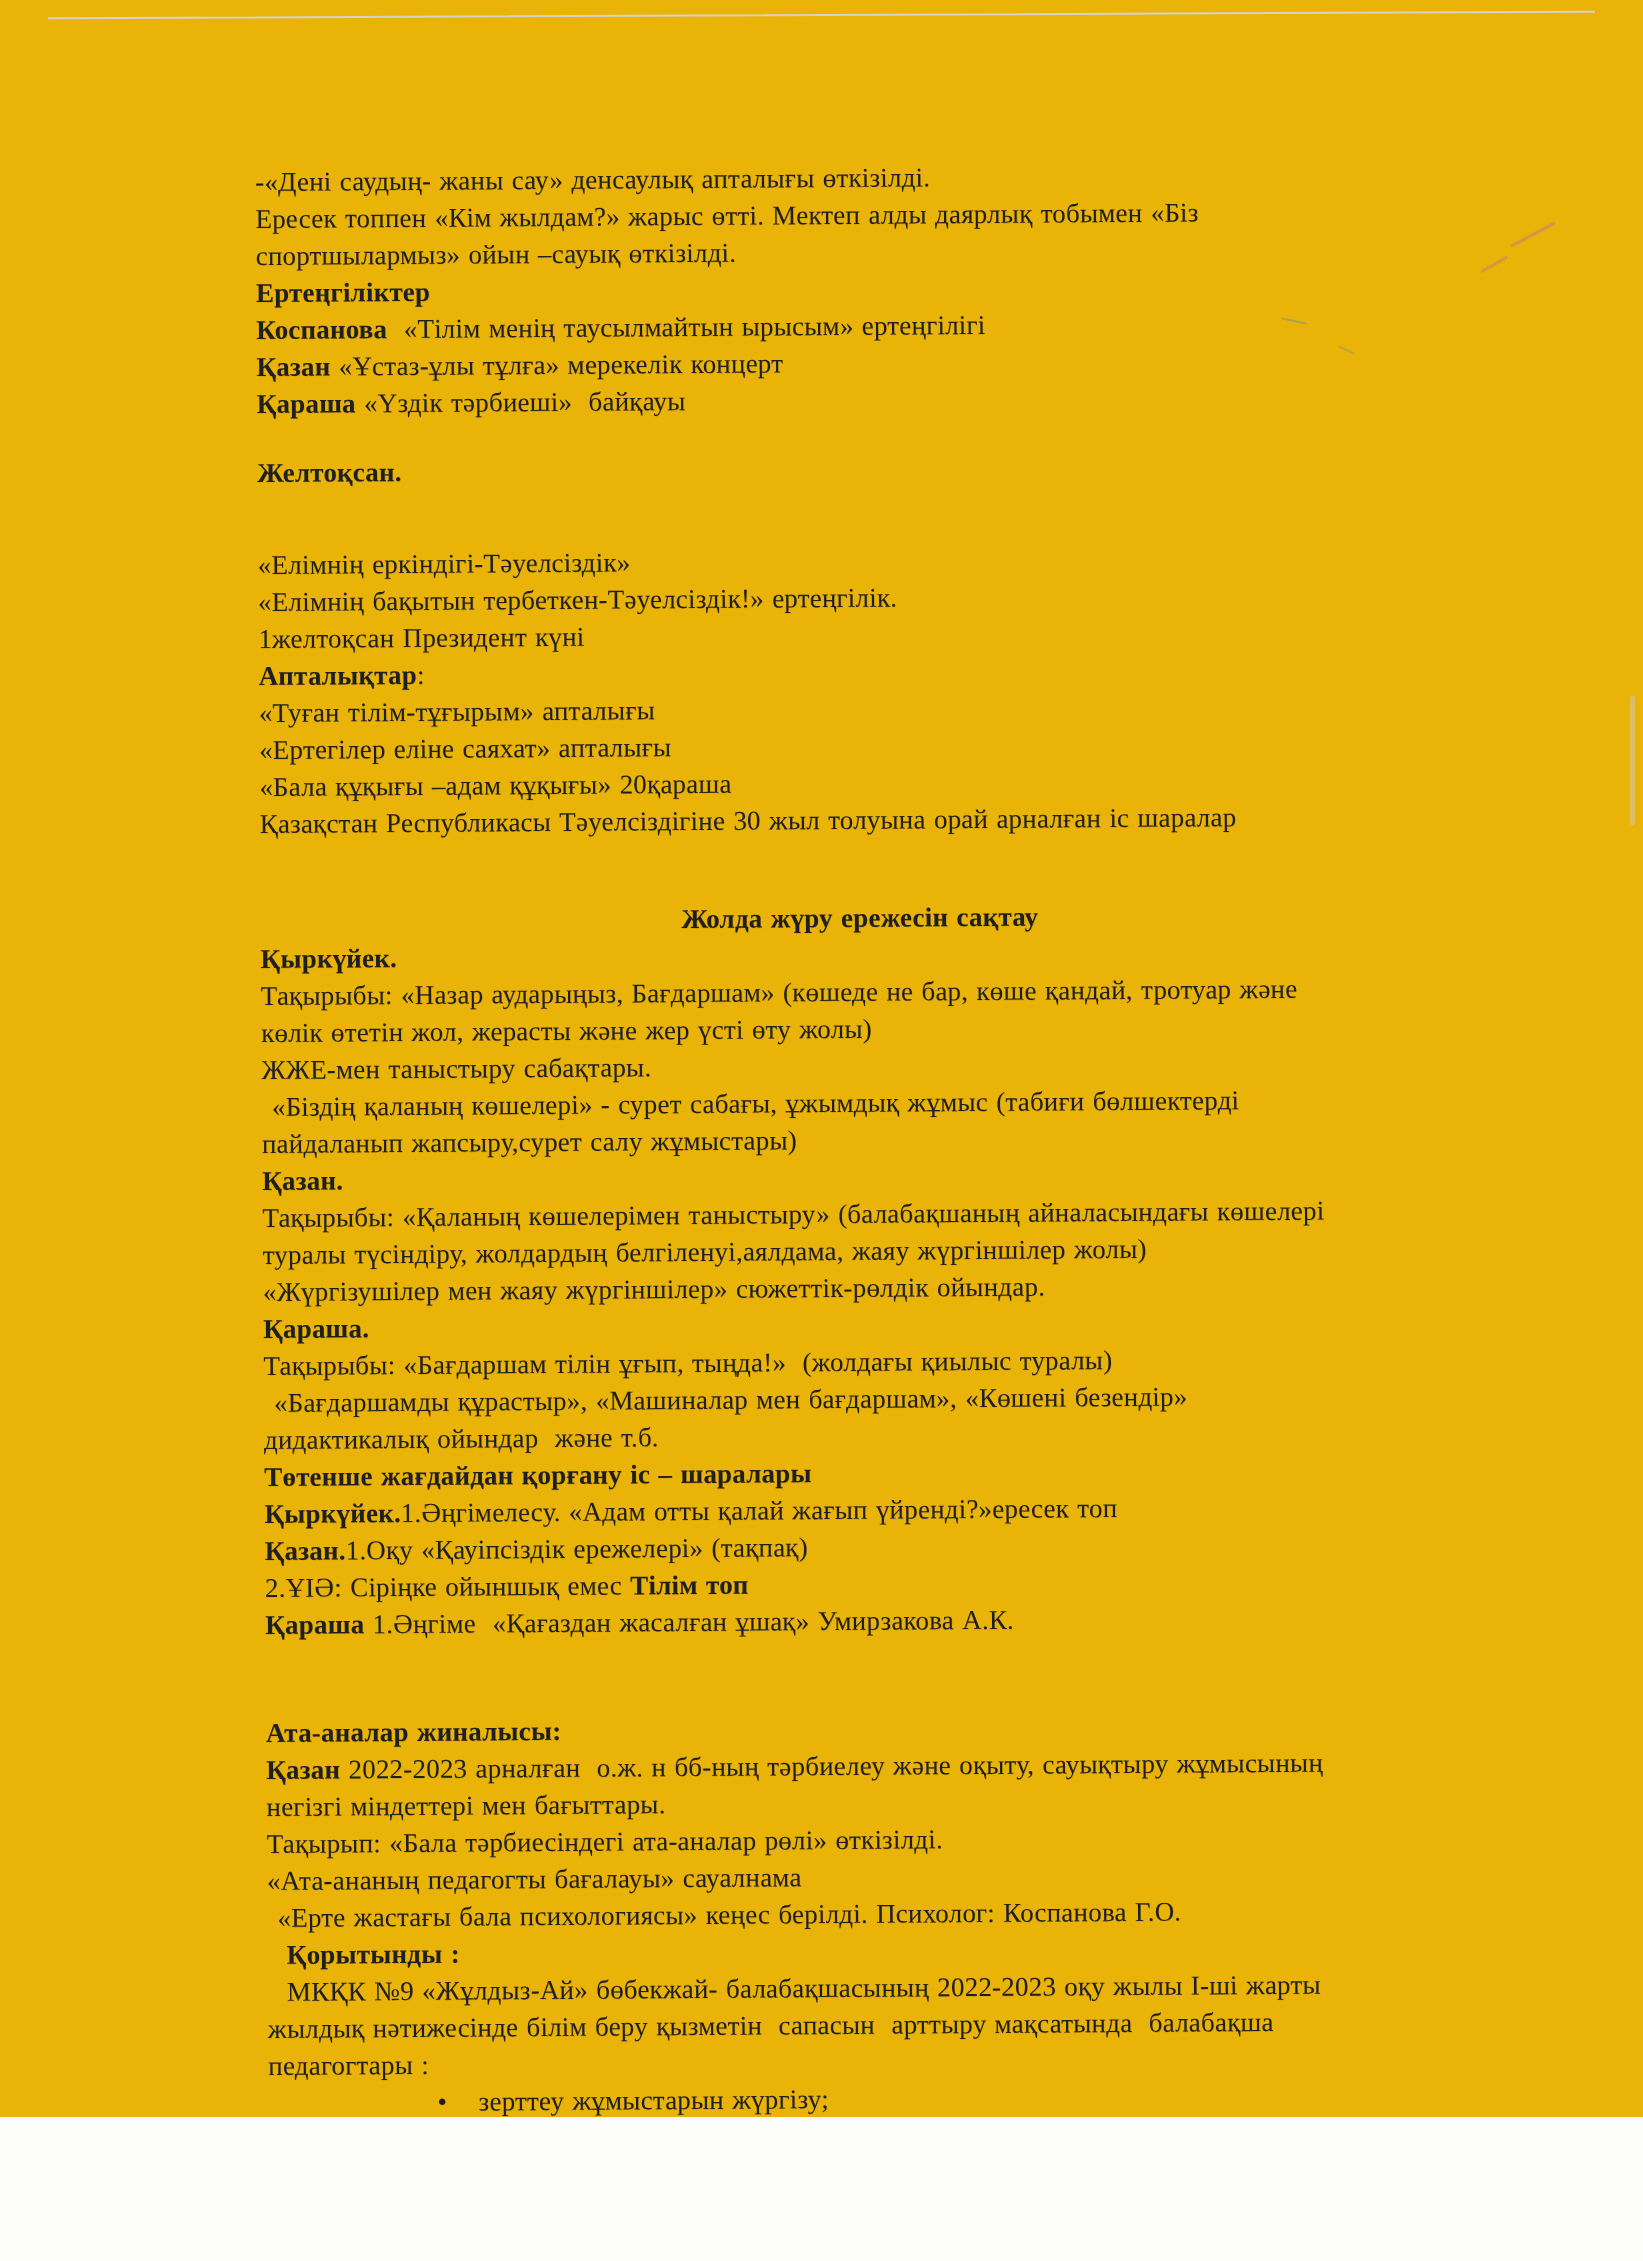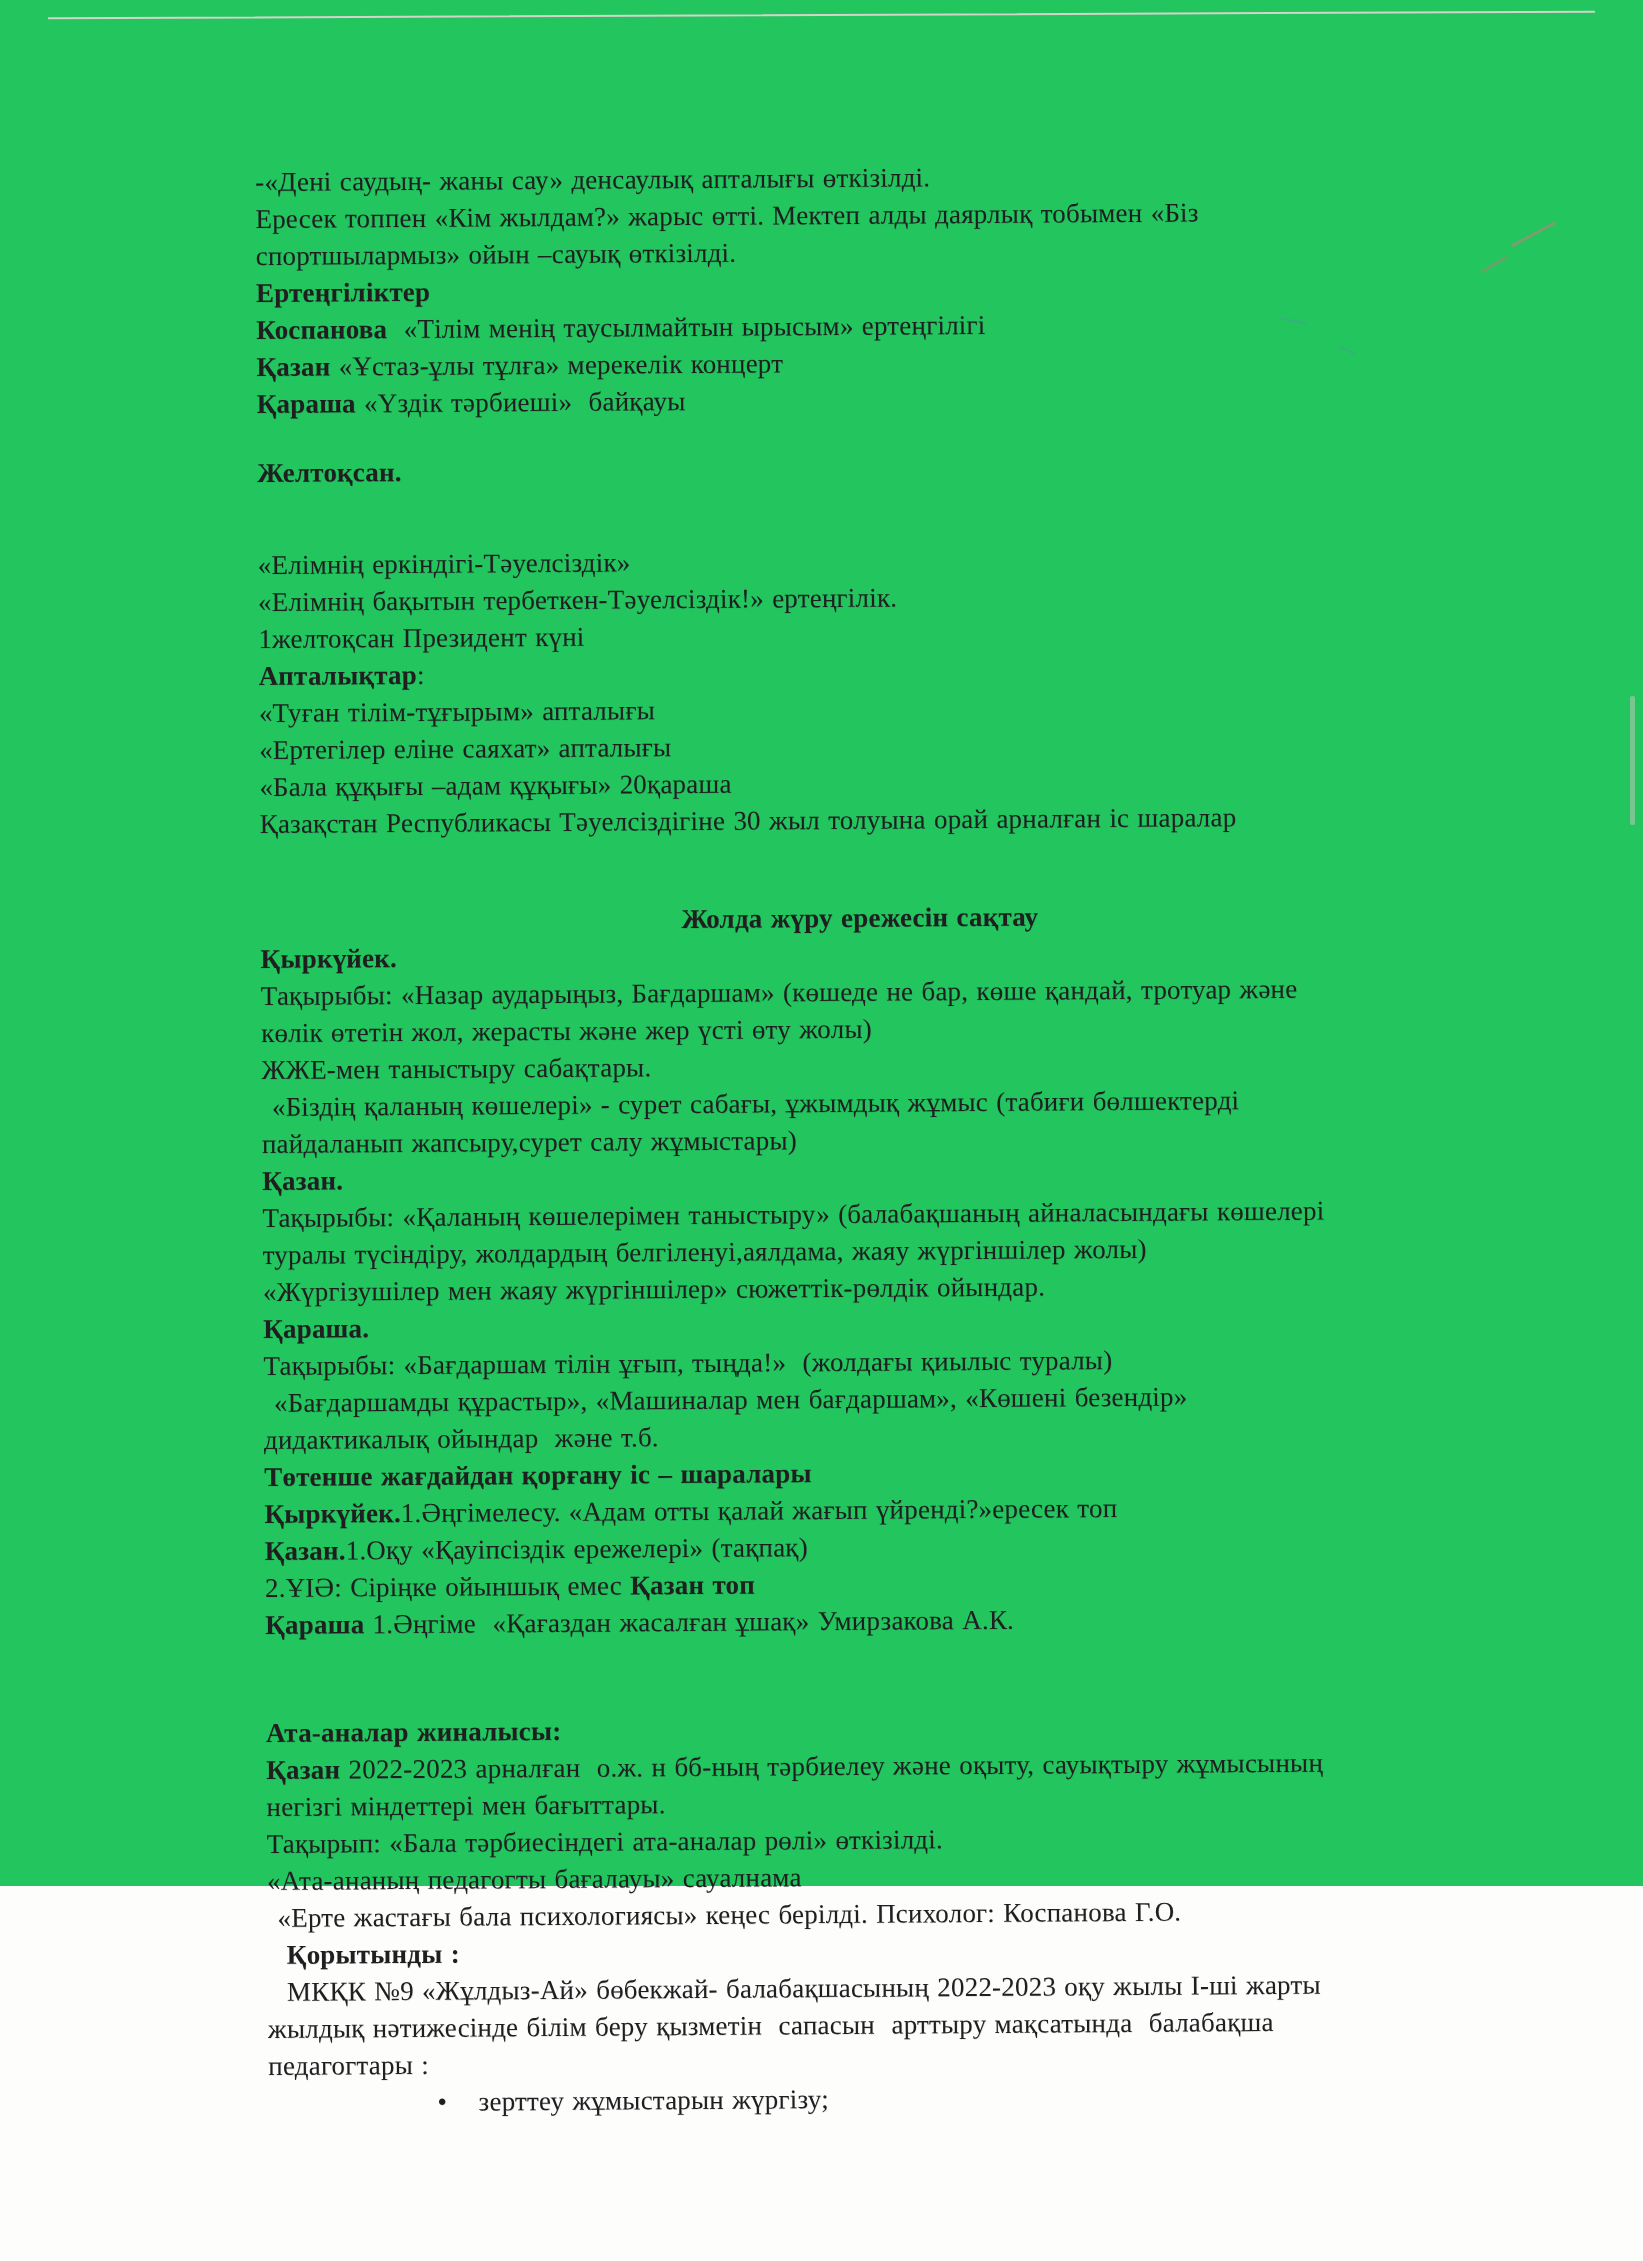--- a/index.html
+++ b/index.html
@@ -4,22 +4,22 @@
 <style>
   html,body{margin:0;padding:0;}
   body{
     width:1644px;height:2261px;
     background:#fdfdfb;
     overflow:hidden;
     font-family:"Liberation Serif","DejaVu Serif",serif;
   }
   .page{
     position:relative;
-    width:1644px;height:1886px;
-    background:#22c55e;
+    width:1644px;height:2117px;
+    background:#eab308;
   }
   
   .content{
     position:absolute;
     left:255px;top:164px;
     width:1199px;
     transform:rotate(-0.4deg);
     transform-origin:0 0;
     color:#1f1f1f;
     font-size:27px;
@@ -87,21 +87,21 @@
         <p class="line"><span class="">Тақырыбы: «Қаланың көшелерімен таныстыру» (балабақшаның айналасындағы көшелері</span></p>
         <p class="line"><span class="">туралы түсіндіру, жолдардың белгіленуі,аялдама, жаяу жүргіншілер жолы)</span></p>
         <p class="line"><span class="">«Жүргізушілер мен жаяу жүргіншілер» сюжеттік-рөлдік ойындар.</span></p>
         <p class="line"><span class="b">Қараша.</span></p>
         <p class="line"><span class="">Тақырыбы: «Бағдаршам тілін ұғып, тыңда!»&nbsp; (жолдағы қиылыс туралы)</span></p>
         <p class="line ind1"><span class="">«Бағдаршамды құрастыр», «Машиналар мен бағдаршам», «Көшені безендір»</span></p>
         <p class="line"><span class="">дидактикалық ойындар&nbsp; және т.б.</span></p>
         <p class="line"><span class="b">Төтенше жағдайдан қорғану іс – шаралары</span></p>
         <p class="line"><span class="b">Қыркүйек.</span><span class="">1.Әңгімелесу. «Адам отты қалай жағып үйренді?»ересек топ</span></p>
         <p class="line"><span class="b">Қазан.</span><span class="">1.Оқу «Қауіпсіздік ережелері» (тақпақ)</span></p>
-        <p class="line"><span class="">2.ҰІӘ: Сіріңке ойыншық емес </span><span class="b">Қазан топ</span></p>
+        <p class="line"><span class="">2.ҰІӘ: Сіріңке ойыншық емес </span><span class="b">Тілім топ</span></p>
         <p class="line"><span class="b">Қараша</span><span class=""> 1.Әңгіме&nbsp; «Қағаздан жасалған ұшақ» Умирзакова А.К.</span></p>
       </section>
       <section class="sec sec-parents-meeting">
         <p class="line"><span class="b">Ата-аналар жиналысы:</span></p>
         <p class="line"><span class="b">Қазан</span><span class=""> 2022-2023 арналған&nbsp; о.ж. н бб-ның тәрбиелеу және оқыту, сауықтыру жұмысының</span></p>
         <p class="line"><span class="">негізгі міндеттері мен бағыттары.</span></p>
         <p class="line"><span class="">Тақырып: «Бала тәрбиесіндегі ата-аналар рөлі» өткізілді.</span></p>
         <p class="line"><span class="">«Ата-ананың педагогты бағалауы» сауалнама</span></p>
         <p class="line ind1"><span class="">«Ерте жастағы бала психологиясы» кеңес берілді. Психолог: Коспанова Г.О.</span></p>
       </section>

